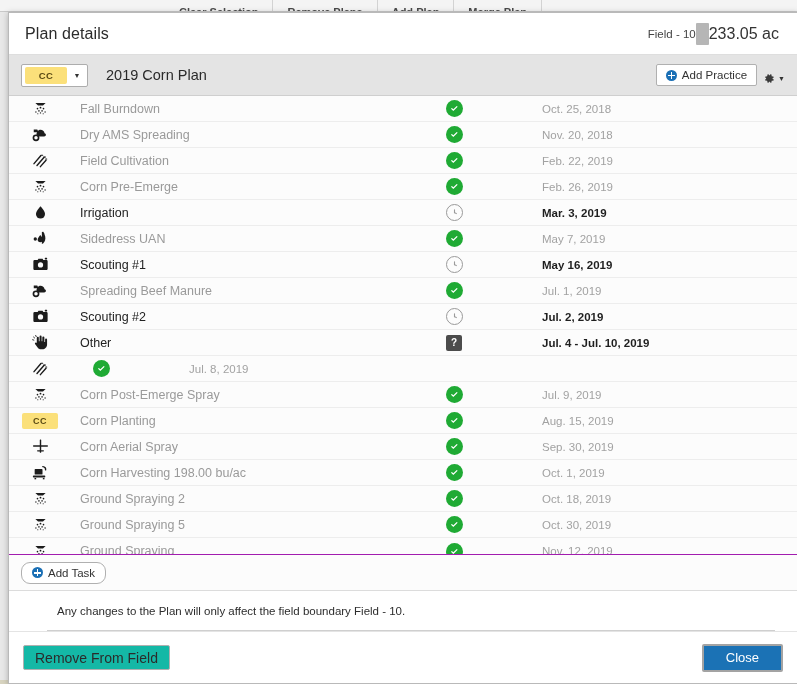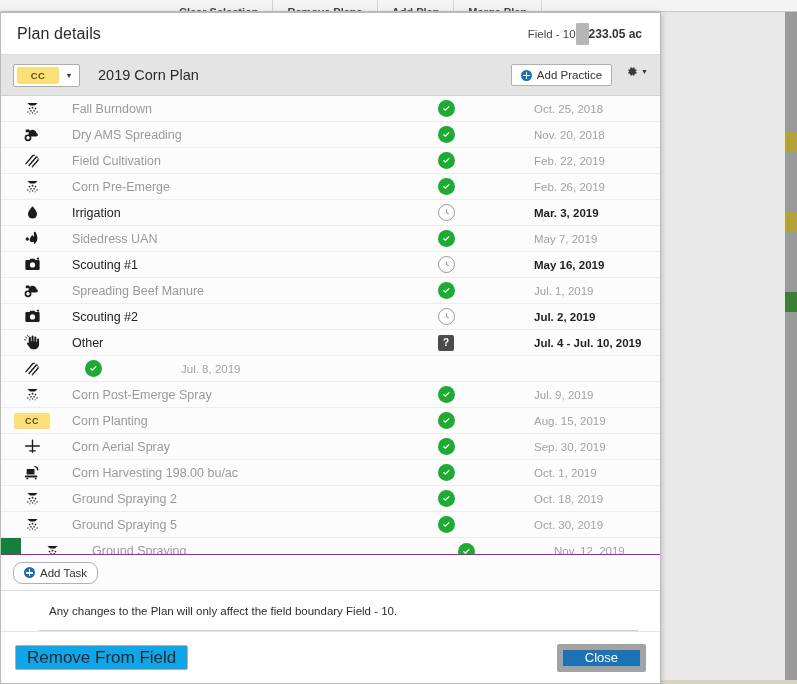--- a/index.html
+++ b/index.html
@@ -43,22 +43,22 @@
   }
   .bg-right-strip .sliver2 { background: #3f7d3a; }
   .bg-bottom-strip {
     position: absolute; bottom: 0; left: 0; width: 797px; height: 4px;
     background: #d8d4c0;
   }
 
   
   .modal {
     position: absolute;
-    top: 12px; left: 0;
-    width: 661px; height: 672px;
+    top: 12px; left: 8px;
+    width: 790px; height: 672px;
     background: #ffffff;
     border: 1px solid #b9b9b9;
     box-shadow: 0 1px 6px rgba(0,0,0,0.25);
     display: flex; flex-direction: column;
     overflow: hidden;
   }
 
   
   .modal-header {
     height: 42px; flex: 0 0 42px;
@@ -72,21 +72,21 @@
     letter-spacing: 0.1px;
   }
   .header-right {
     margin-left: auto; display: flex; align-items: center; 
     padding-right: 4px;
   }
   .field-label { font-size: 11.5px; color: #444; }
   .field-swatch {
     width: 13px; height: 22px; background: #b6b6b6; border-radius: 1px;
   }
-  .field-acres { font-size: 12px; color: #333; font-weight: bold; }
+  .field-acres { font-size: 16px; color: #333; }
 
   
   .plan-toolbar {
     height: 41px; flex: 0 0 41px;
     display: flex; align-items: center;
     padding: 0 10px 0 12px;
     background: #e4e4e4;
     border-bottom: 1px solid #cfcfcf;
   }
   .crop-select {
@@ -108,21 +108,21 @@
     margin: 2px 0 2px 3px;
   }
   .crop-caret {
     width: 20px; display: flex; align-items: center; justify-content: center;
     font-size: 7px; color: #333;
   }
   .plan-name {
     margin-left: 18px;
     font-size: 14.5px; color: #2a2a2a;
   }
-  .toolbar-right { margin-left: auto; display: flex; align-items: flex-start; gap: 10px; }
+  .toolbar-right { margin-left: auto; display: flex; align-items: flex-end; gap: 2px; }
   .btn-add-practice {
     display: flex; align-items: center; gap: 5px;
     height: 22px; padding: 0 9px;
     background: #ffffff;
     border: 1px solid #b0b0b0;
     border-radius: 2px;
     font-size: 11.5px; color: #333;
     cursor: pointer;
   }
   .plus-circle {
@@ -147,21 +147,21 @@
     background: #15803d;
     border-bottom: 1px solid #a21caf;
   }
   .task-row {
     display: flex; align-items: center;
     height: 26px;
     border-bottom: 1px solid #ededed;
     background: #fcfcfc;
     cursor: pointer;
   }
-  .task-row:last-child { border-bottom: none; margin-left: 20px; }
+  .task-row:last-child { border-bottom: none; }
   .cell-icon {
     width: 62px; flex: 0 0 62px;
     display: flex; align-items: center; justify-content: center;
   }
   .cell-name {
     flex: 0 0 353px; width: 353px;
     font-size: 12.5px; color: #9a9a9a;
     padding-left: 9px;
     white-space: nowrap; overflow: hidden;
   }
@@ -241,28 +241,28 @@
   
   .modal-footer {
     flex: 0 0 52px; height: 52px;
     display: flex; align-items: center;
     padding: 0 14px;
     background: #ffffff;
     border-top: 1px solid #e4e4e4;
   }
   .btn-remove {
     height: 25px; padding: 0 11px;
-    background: #0ea5e9; border: 1px solid #b0b0b0; border-radius: 2px;
-    font-size: 17px; color: #2b2b2b; cursor: pointer;
+    background: #14b8a6; border: 1px solid #b0b0b0; border-radius: 2px;
+    font-size: 14px; color: #2b2b2b; cursor: pointer;
     display: flex; align-items: center;
   }
   .btn-close {
     margin-left: auto;
     height: 28px; padding: 0 22px;
-    background: #1b72b5; border: 6px solid #a3a3a3; border-radius: 2px;
+    background: #1b72b5; border: 2px solid #a3a3a3; border-radius: 2px;
     color: #ffffff; font-size: 13px; cursor: pointer;
     display: flex; align-items: center;
   }
 </style>
 </head>
 <body>
 
 <div id="page-root">
 
   <div class="bg-topbar">

